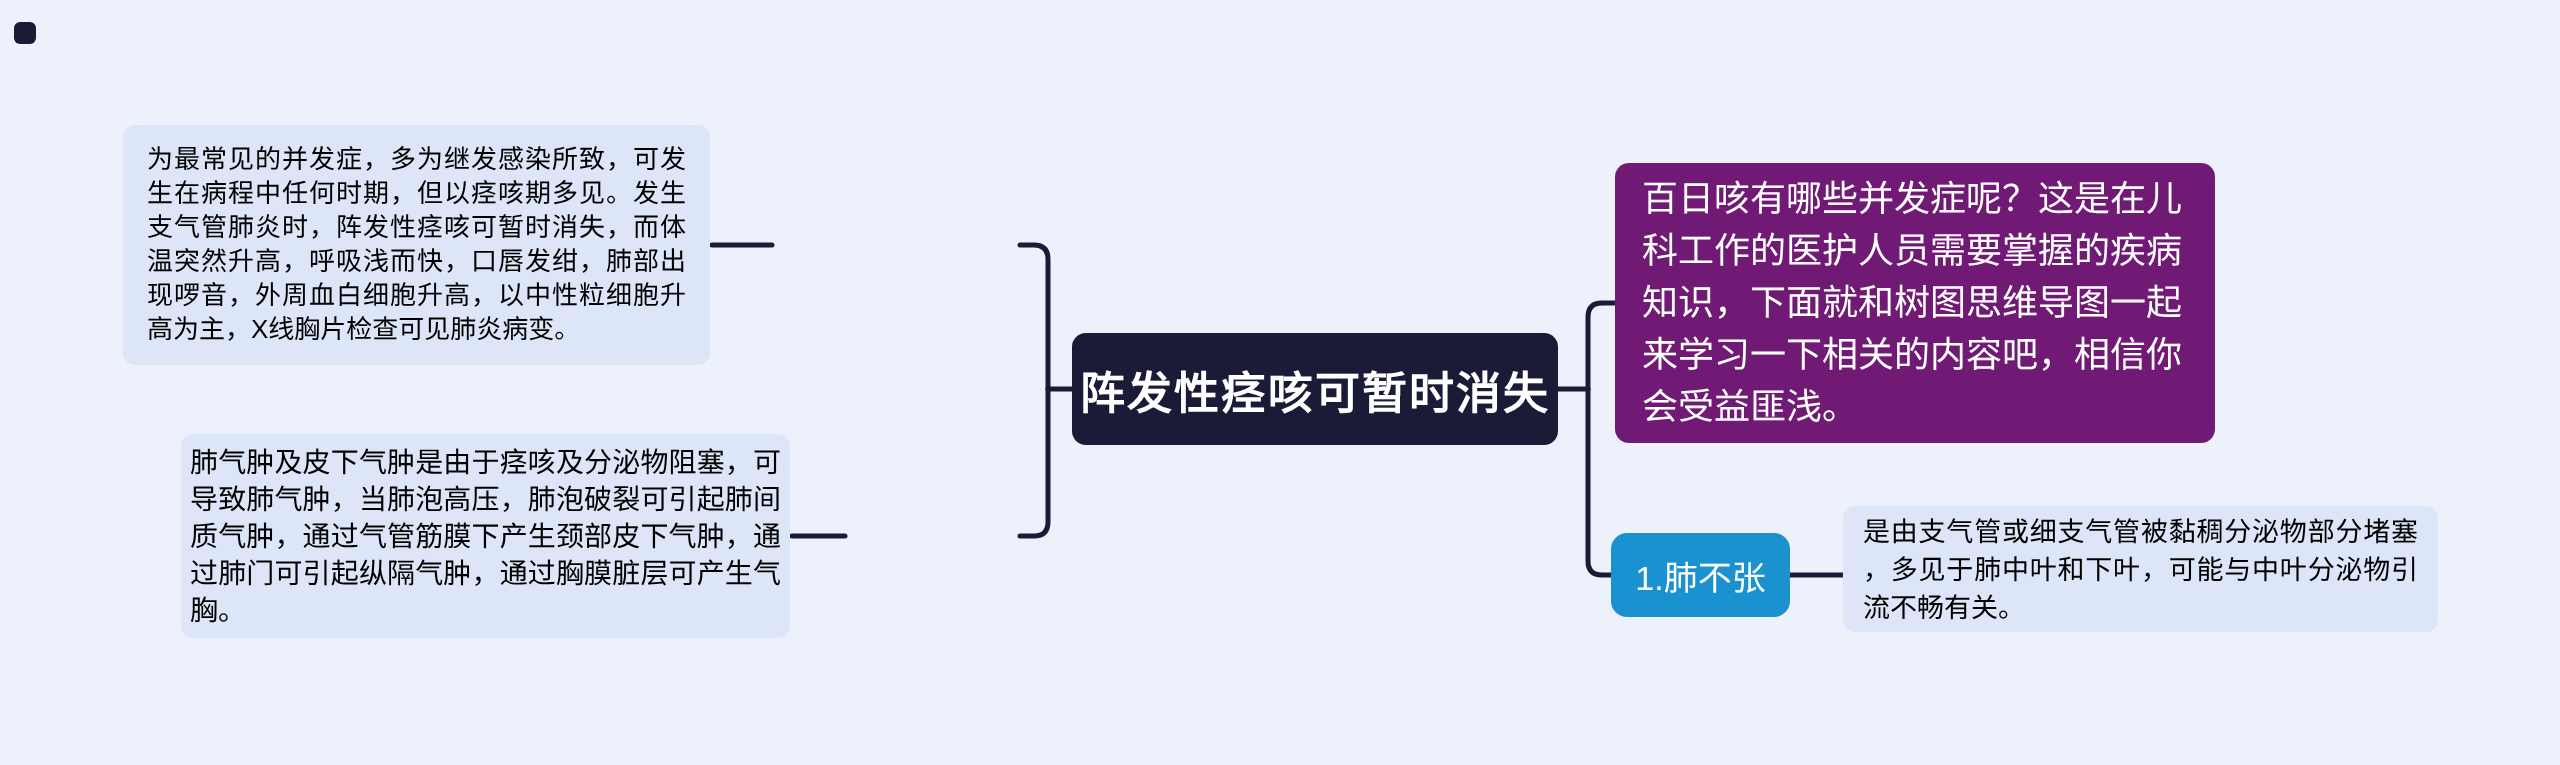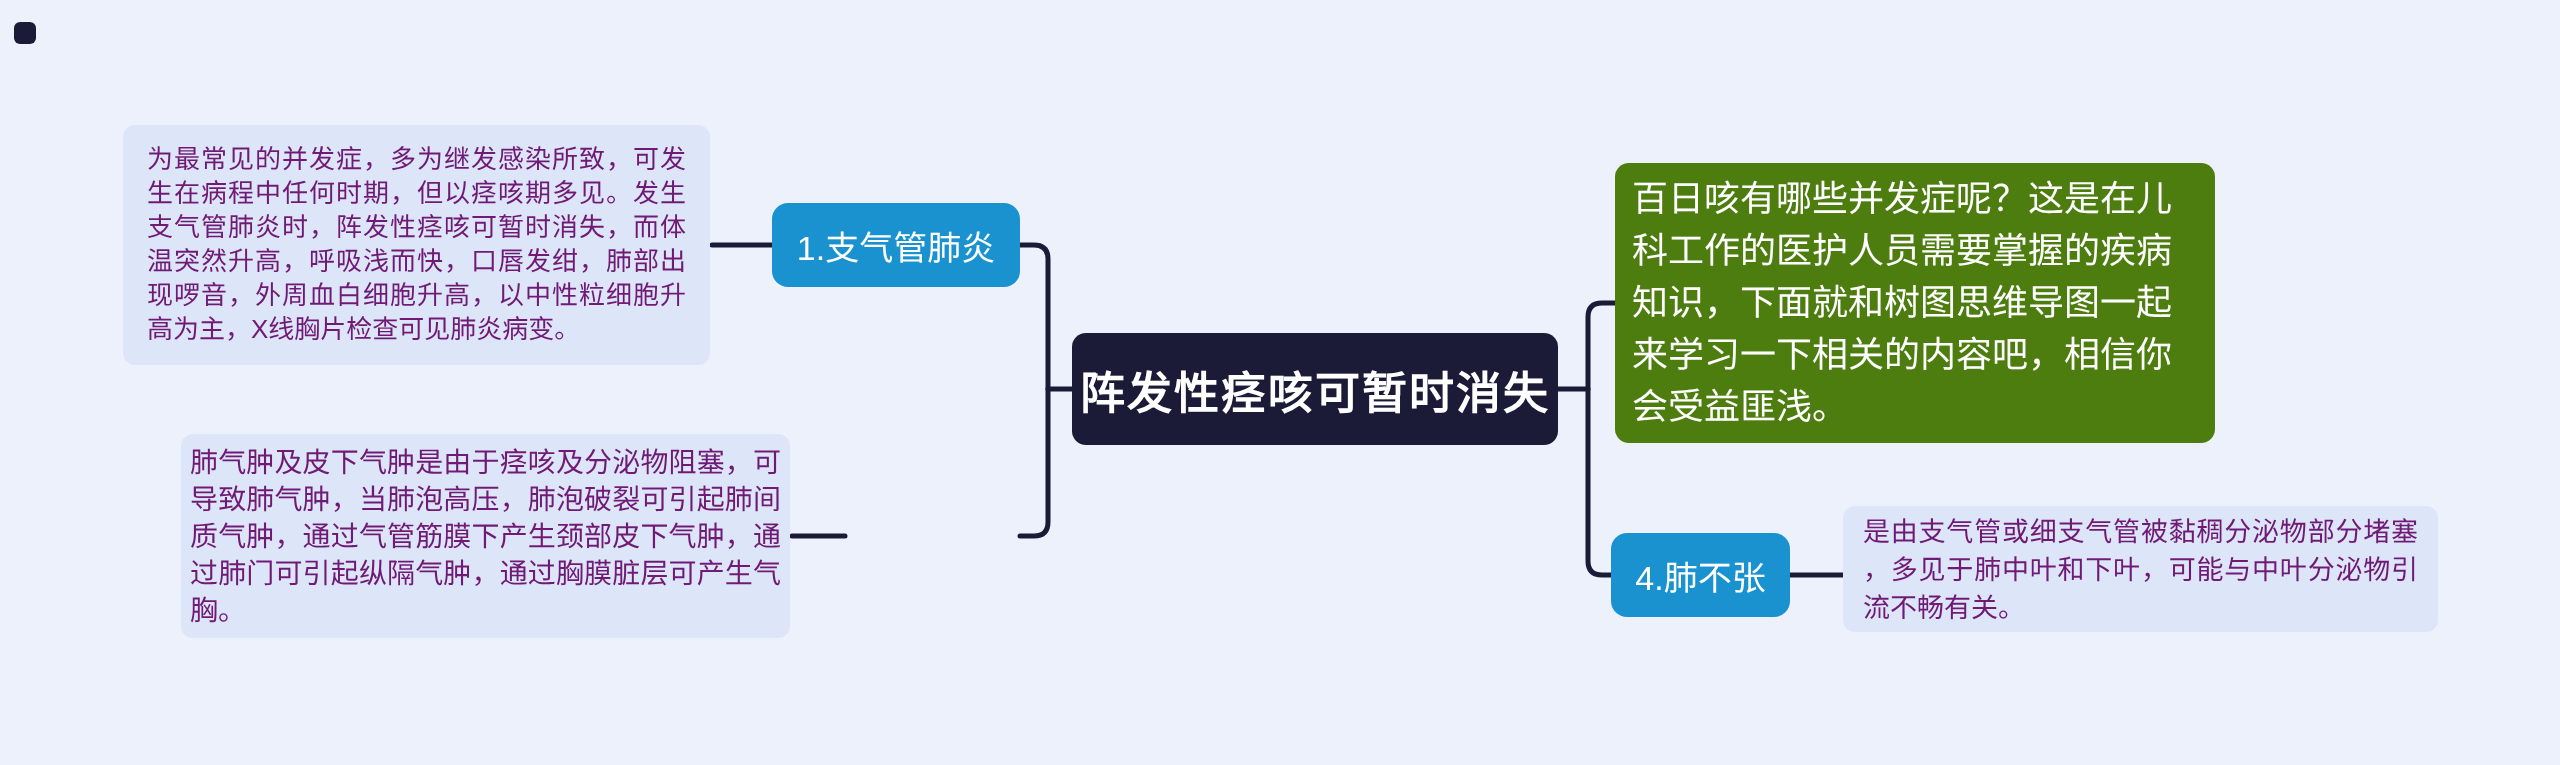--- a/index.html
+++ b/index.html
@@ -10,21 +10,21 @@
     font-family:"Liberation Sans","DejaVu Sans",sans-serif;
   }
   .canvas{position:relative;width:2560px;height:765px;}
   svg.connectors{position:absolute;left:0;top:0;pointer-events:none;}
 
   
   .desc{
     position:absolute;
     background:#dce6f8;
     border-radius:12px;
-    color:#701a75;
+    color:#000000;
     box-sizing:border-box;
     word-break:break-all;
     line-break:anywhere;
     text-align:justify;
   }
   #desc1{left:123px;top:125px;width:587px;height:240px;padding:17px 24px;font-size:26px;line-height:34px;}
   #desc3{left:181px;top:434px;width:609px;height:204px;padding:10px 9px;font-size:28px;line-height:37px;}
   #desc2{left:1843px;top:506px;width:595px;height:126px;padding:7px 20px;font-size:27px;line-height:38px;}
 
   
@@ -48,25 +48,25 @@
     border-radius:14px;
     color:#ffffff;
     font-size:45px;font-weight:bold;letter-spacing:2px;
     display:flex;align-items:center;justify-content:center;
   }
 
   
   .intro{
     position:absolute;
     left:1615px;top:163px;width:600px;height:280px;
-    background:#4d7c0f;
+    background:#701a75;
     border-radius:14px;
     color:#ffffff;
     font-size:36px;line-height:52px;
-    padding:10px 17px;
+    padding:10px 27px;
     box-sizing:border-box;
     word-break:break-all;
     line-break:anywhere;
   }
 
   
   .corner-mark{
     position:absolute;left:14px;top:22px;width:22px;height:22px;
     background:#1b1b38;border-radius:6px;
   }
@@ -92,26 +92,25 @@
       <path d="M1615,303 L1602,303 Q1588,303 1588,317 L1588,561 Q1588,575 1602,575 L1611,575"></path>
 
       <path d="M1790,575 L1843,575"></path>
     </g>
   </svg>
 
   <div class="corner-mark"></div>
 
   <div class="desc" id="desc1">为最常见的并发症，多为继发感染所致，可发生在病程中任何时期，但以痉咳期多见。发生支气管肺炎时，阵发性痉咳可暂时消失，而体温突然升高，呼吸浅而快，口唇发绀，肺部出现啰音，外周血白细胞升高，以中性粒细胞升高为主，X线胸片检查可见肺炎病变。</div>
 
-  <div class="node" id="node1">1.支气管肺炎</div>
 
   <div class="root-title">阵发性痉咳可暂时消失</div>
 
   <div class="desc" id="desc3">肺气肿及皮下气肿是由于痉咳及分泌物阻塞，可导致肺气肿，当肺泡高压，肺泡破裂可引起肺间质气肿，通过气管筋膜下产生颈部皮下气肿，通过肺门可引起纵隔气肿，通过胸膜脏层可产生气胸。</div>
 
 
   <div class="intro">百日咳有哪些并发症呢？这是在儿科工作的医护人员需要掌握的疾病知识，下面就和树图思维导图一起来学习一下相关的内容吧，相信你会受益匪浅。</div>
 
-  <div class="node" id="node2">4.肺不张</div>
+  <div class="node" id="node2">1.肺不张</div>
 
   <div class="desc" id="desc2">是由支气管或细支气管被黏稠分泌物部分堵塞，多见于肺中叶和下叶，可能与中叶分泌物引流不畅有关。</div>
 
 </div>
 
 </body></html>

